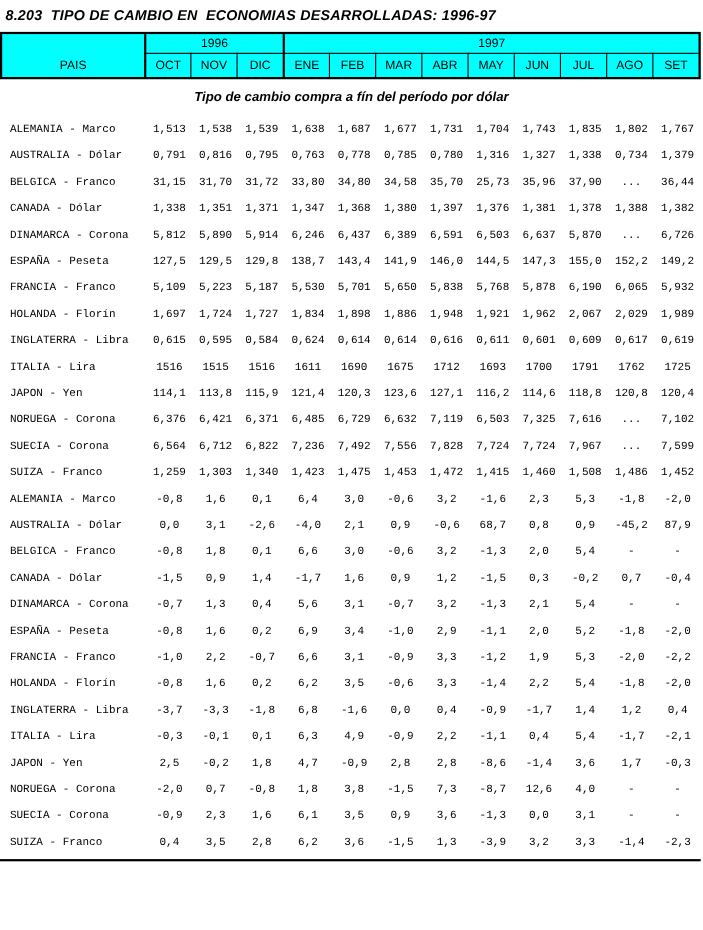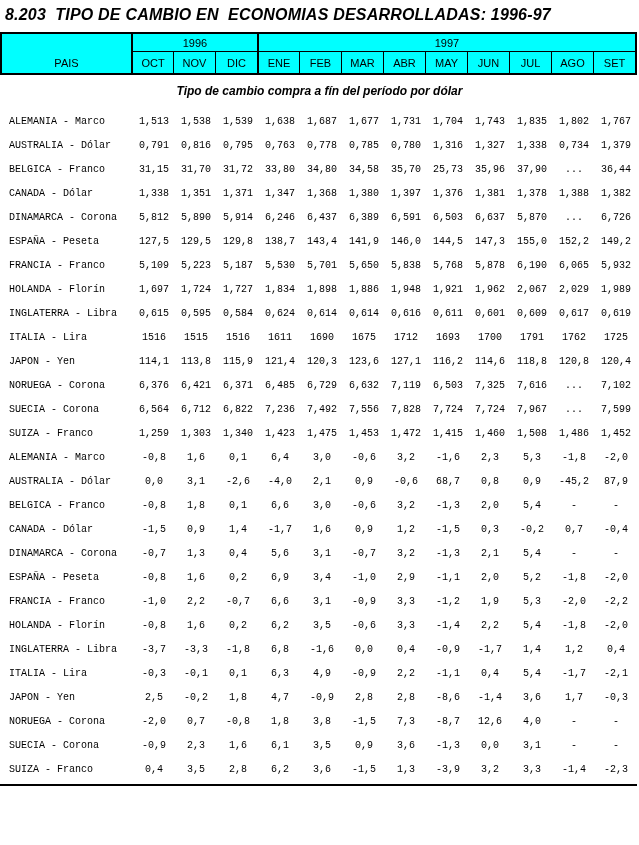--- a/index.html
+++ b/index.html
@@ -6,21 +6,21 @@
   * { box-sizing: border-box; }
   html, body { margin: 0; padding: 0; }
   body {
     width: 639px; height: 845px;
     background: #ffffff; color: #000000;
     font-family: "Liberation Sans", sans-serif;
     overflow: hidden;
   }
   .main-title {
     font-weight: bold; font-style: italic;
-    font-size: 16px; letter-spacing: 0.2px;
+    font-size: 13px; letter-spacing: 0.2px;
     padding: 6px 0 0 5px;
     white-space: pre;
   }
   
   .hdr {
     margin: 8px 0 0 0;
     border: 2px solid var(--border-color);
     background: var(--header-bg);
     display: grid;
     grid-template-columns: 129px repeat(12, 42px);

